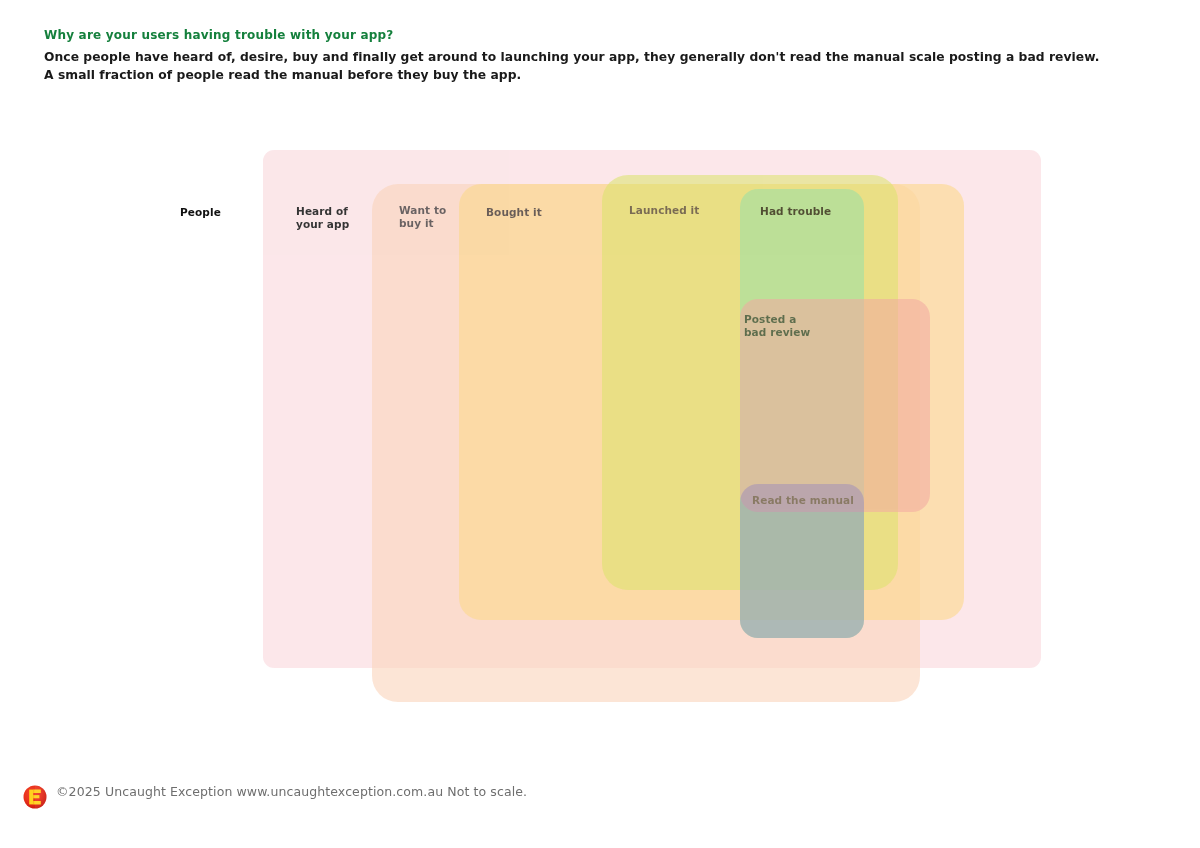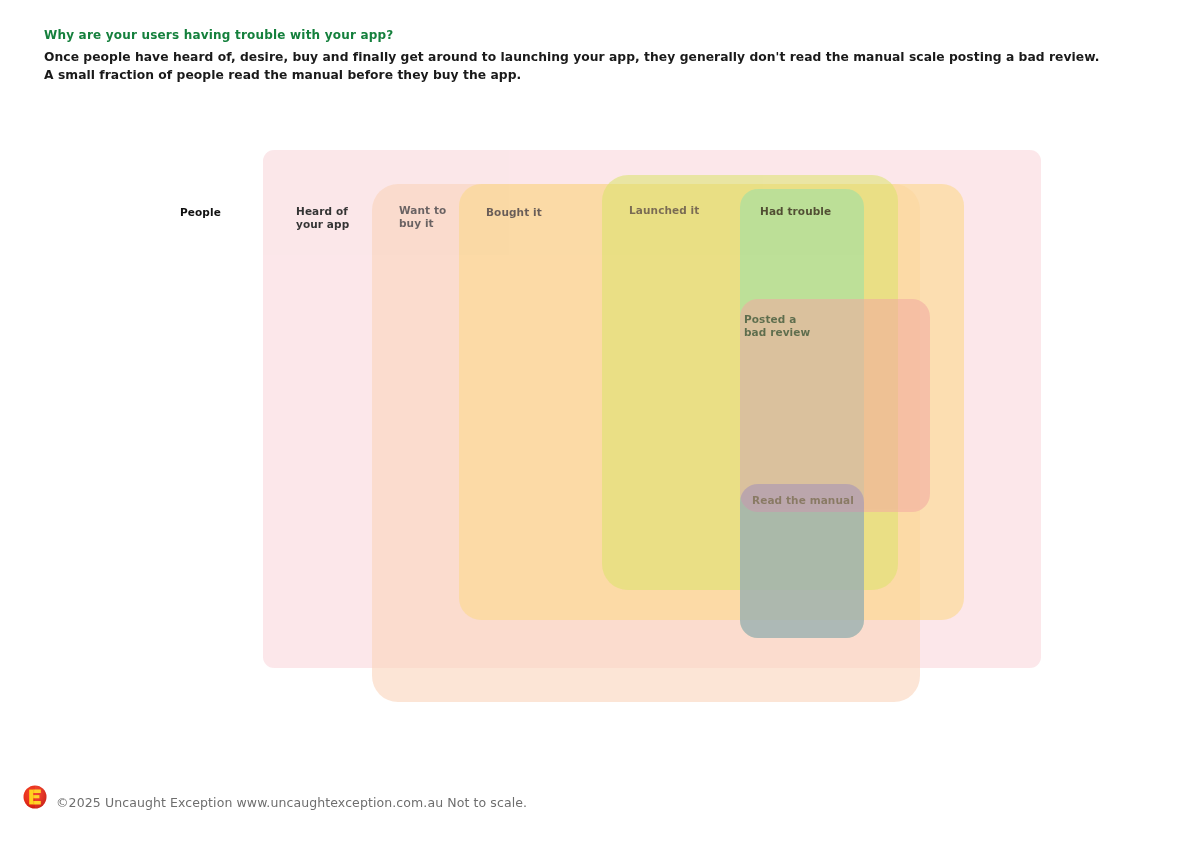--- a/index.html
+++ b/index.html
@@ -33,21 +33,21 @@
   }
 
   .outside-lbl{
     position:absolute;
     font-size:10.5px;font-weight:bold;color:#111111;
     line-height:1.28;white-space:pre-line;letter-spacing:0.1px;
   }
 
   .footer{
     position:absolute;left:22px;top:784px;
-    display:flex;align-items:flex-end;gap:8px;
+    display:flex;align-items:flex-start;gap:8px;
   }
   .footer .logo{width:26px;height:26px;position:relative;flex:0 0 auto;}
   .footer .ftxt{
     font-size:12.5px;color:#6e6e6e;font-family:"DejaVu Sans","Liberation Sans",sans-serif;
     letter-spacing:0.1px;
   }
 </style>
 </head>
 <body>
 

